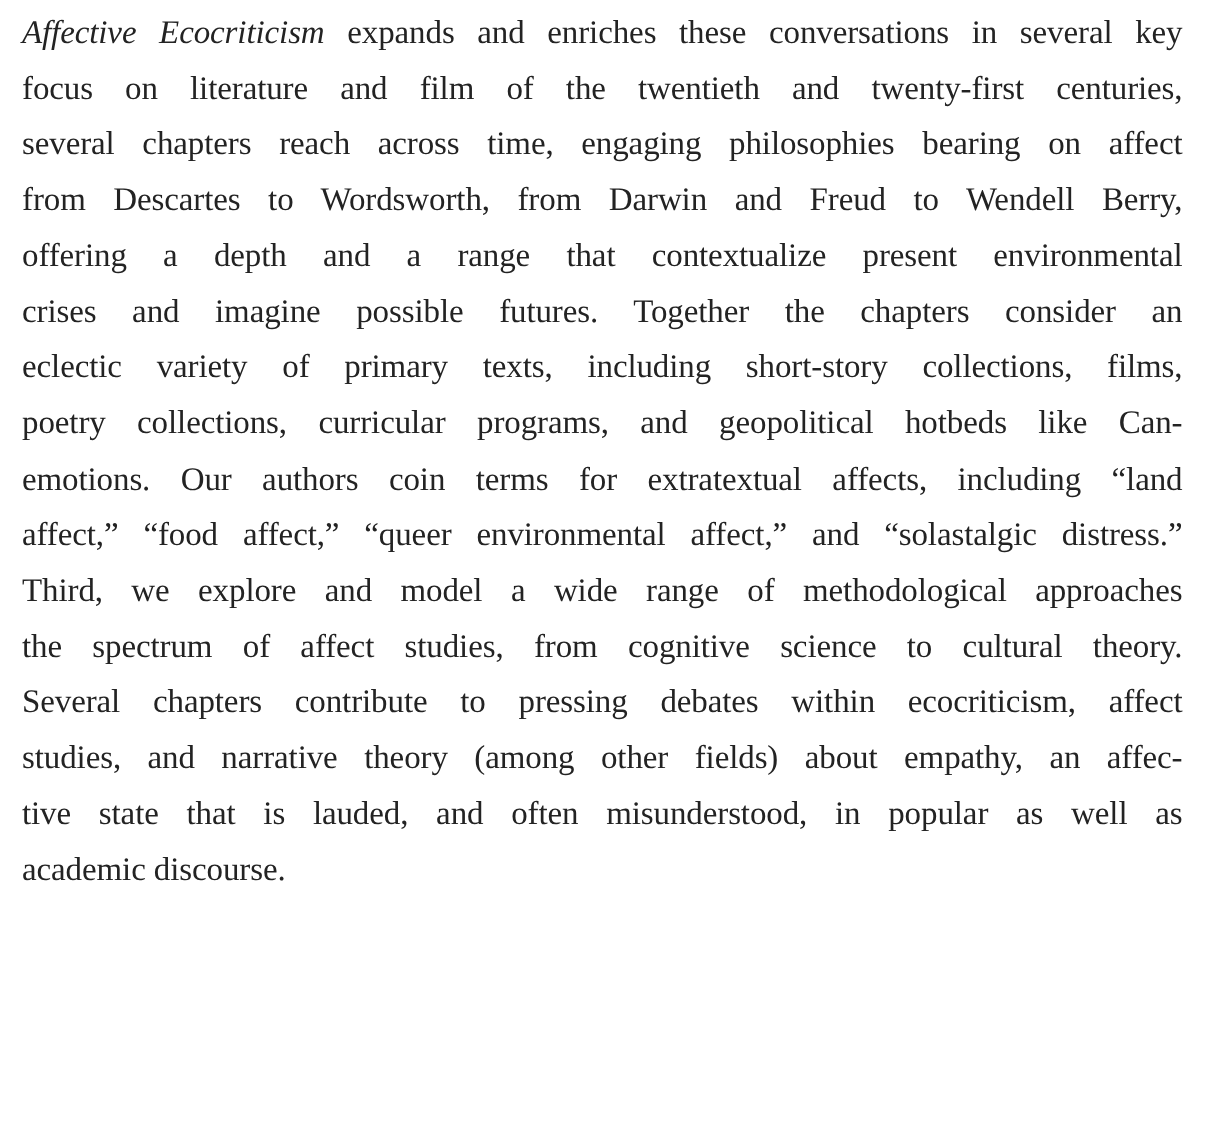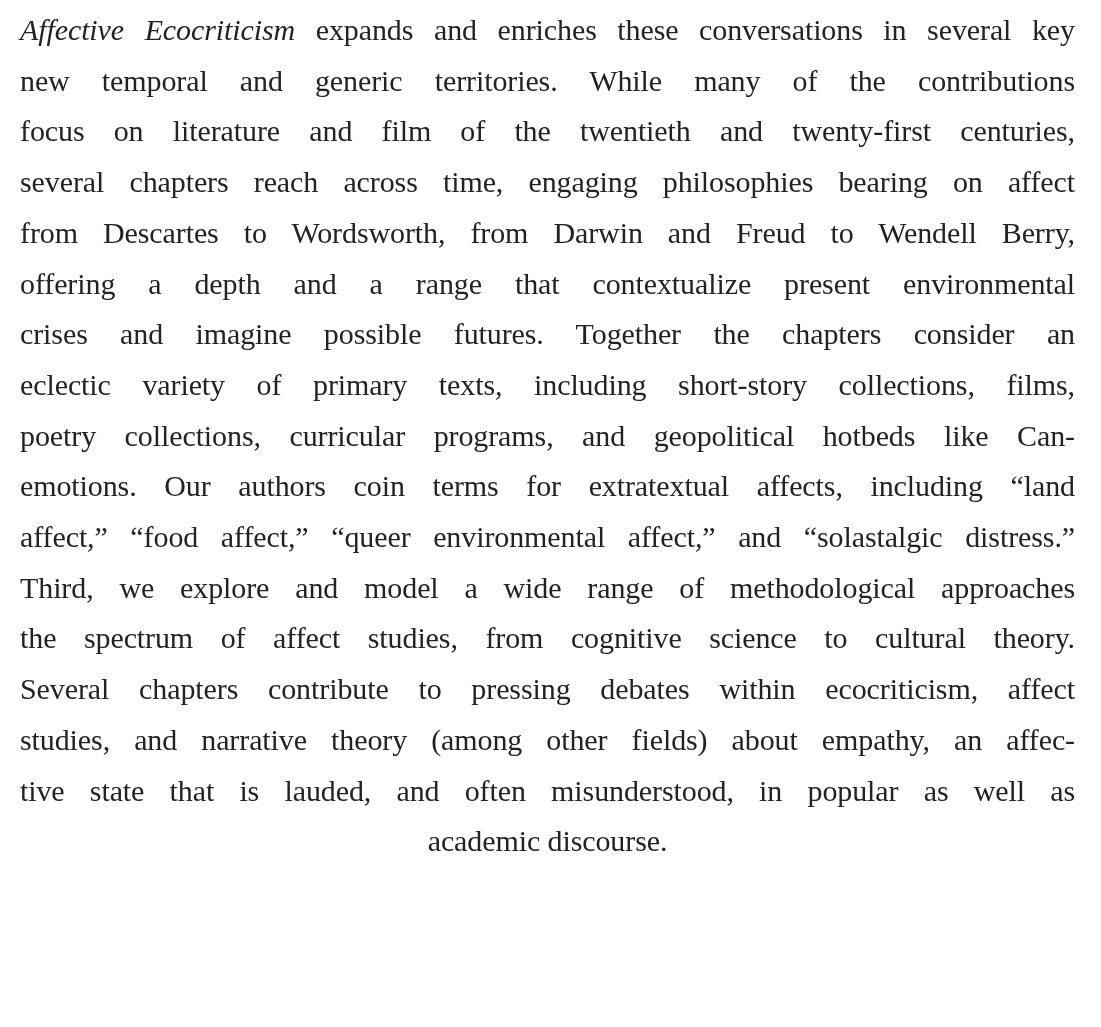--- a/index.html
+++ b/index.html
@@ -24,35 +24,34 @@
   }
   .line {
     width: 100%;
     white-space: normal;
   }
   .line.j {
     text-align: justify;
     text-align-last: justify;
   }
   .line.last {
-    text-align: center;
+    text-align: left;
   }
   .italic {
     font-style: italic;
   }
 </style>
 </head>
 <body>
 
 <main class="page">
   <section class="paragraph">
 
     <div class="line j"><span class="italic">Affective Ecocriticism</span><span> expands and enriches these conversations in several key</span></div>
 
-    <div class="line j">new temporal and generic territories. While many of the contributions</div>
     <div class="line j">focus on literature and film of the twentieth and twenty-first centuries,</div>
     <div class="line j">several chapters reach across time, engaging philosophies bearing on affect</div>
     <div class="line j">from Descartes to Wordsworth, from Darwin and Freud to Wendell Berry,</div>
     <div class="line j">offering a depth and a range that contextualize present environmental</div>
     <div class="line j">crises and imagine possible futures. Together the chapters consider an</div>
     <div class="line j">eclectic variety of primary texts, including short-story collections, films,</div>
     <div class="line j">poetry collections, curricular programs, and geopolitical hotbeds like Can-</div>
     <div class="line j">emotions. Our authors coin terms for extratextual affects, including “land</div>
     <div class="line j">affect,” “food affect,” “queer environmental affect,” and “solastalgic distress.”</div>
     <div class="line j">Third, we explore and model a wide range of methodological approaches</div>

